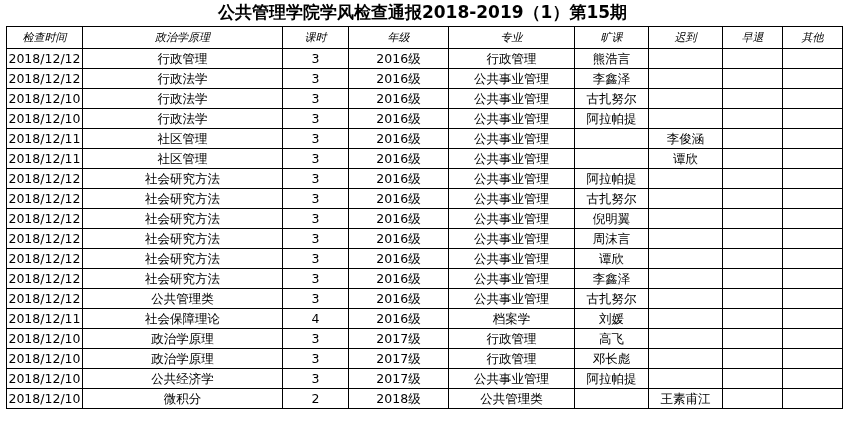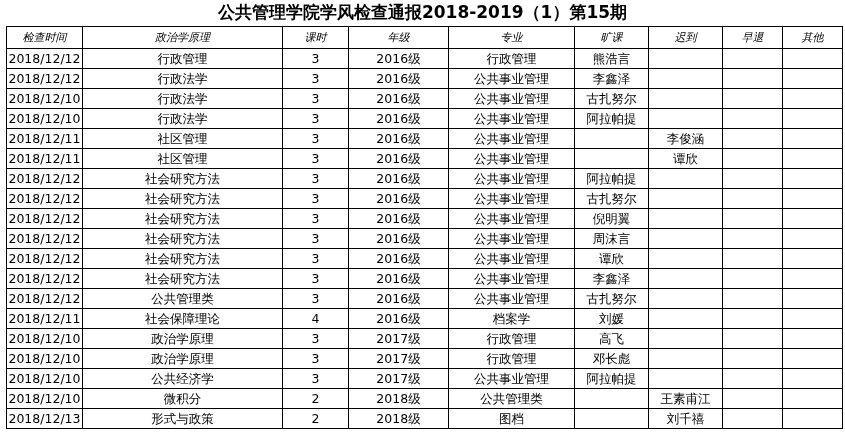--- a/index.html
+++ b/index.html
@@ -286,27 +286,16 @@
           <td>2018/12/10</td>
           <td>微积分</td>
           <td>2</td>
           <td>2018级</td>
           <td>公共管理类</td>
           <td class="empty-cell"></td>
           <td>王素甫江</td>
           <td class="empty-cell"></td>
           <td class="empty-cell"></td>
         </tr>
-        <tr>
-          <td>2018/12/13</td>
-          <td>形式与政策</td>
-          <td>2</td>
-          <td>2018级</td>
-          <td>图档</td>
-          <td class="empty-cell"></td>
-          <td>刘千禧</td>
-          <td class="empty-cell"></td>
-          <td class="empty-cell"></td>
-        </tr>
       </tbody>
   </table>
 
 </div>
 
 </body></html>

